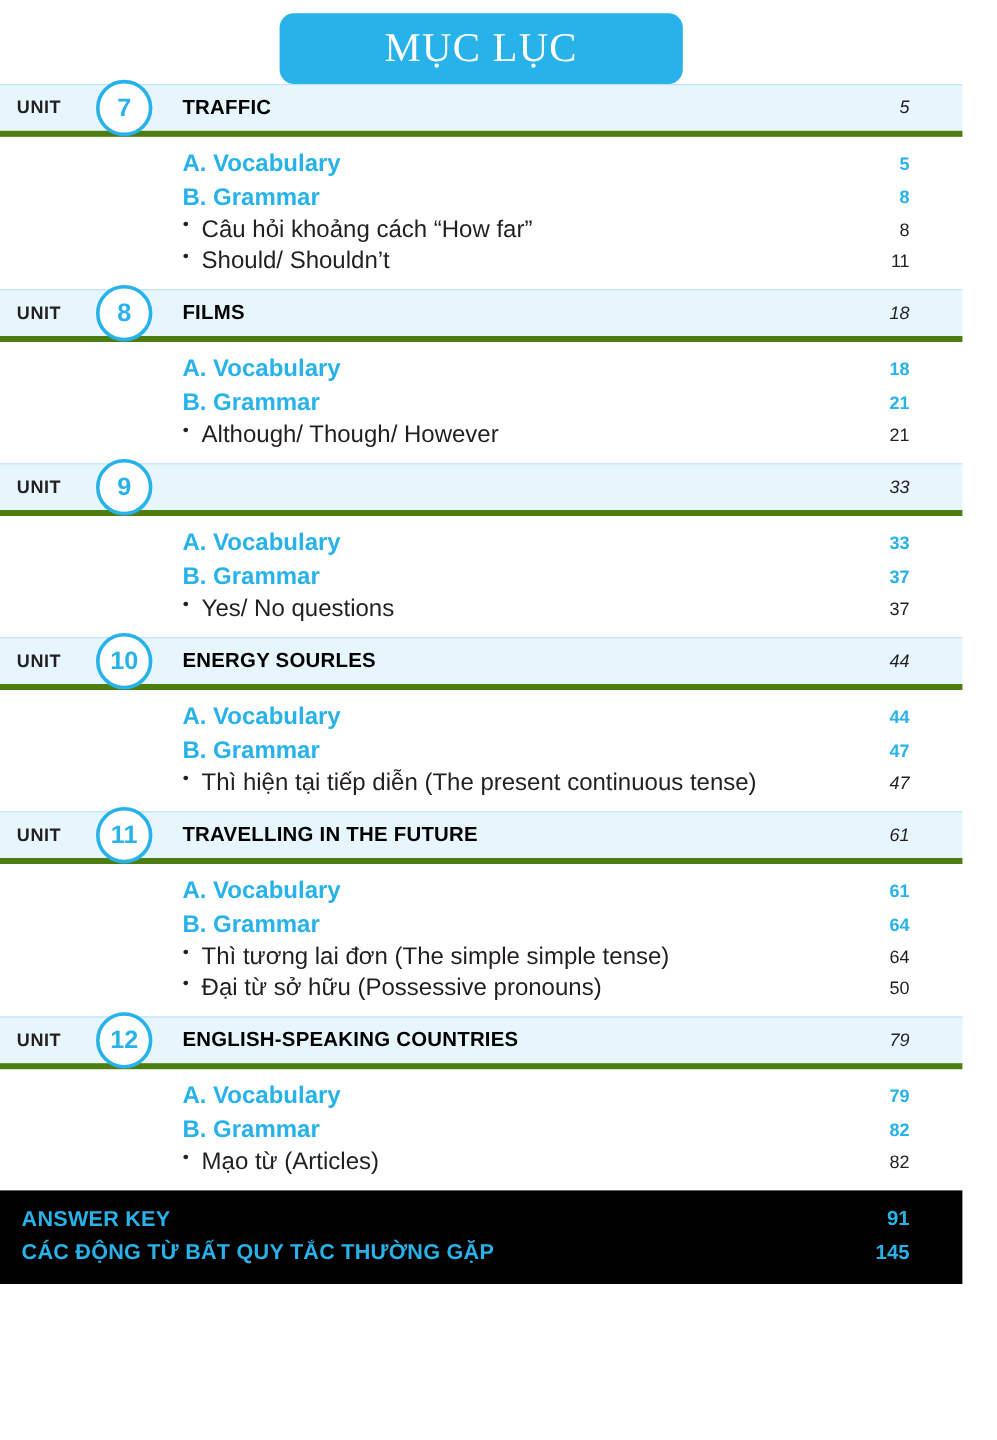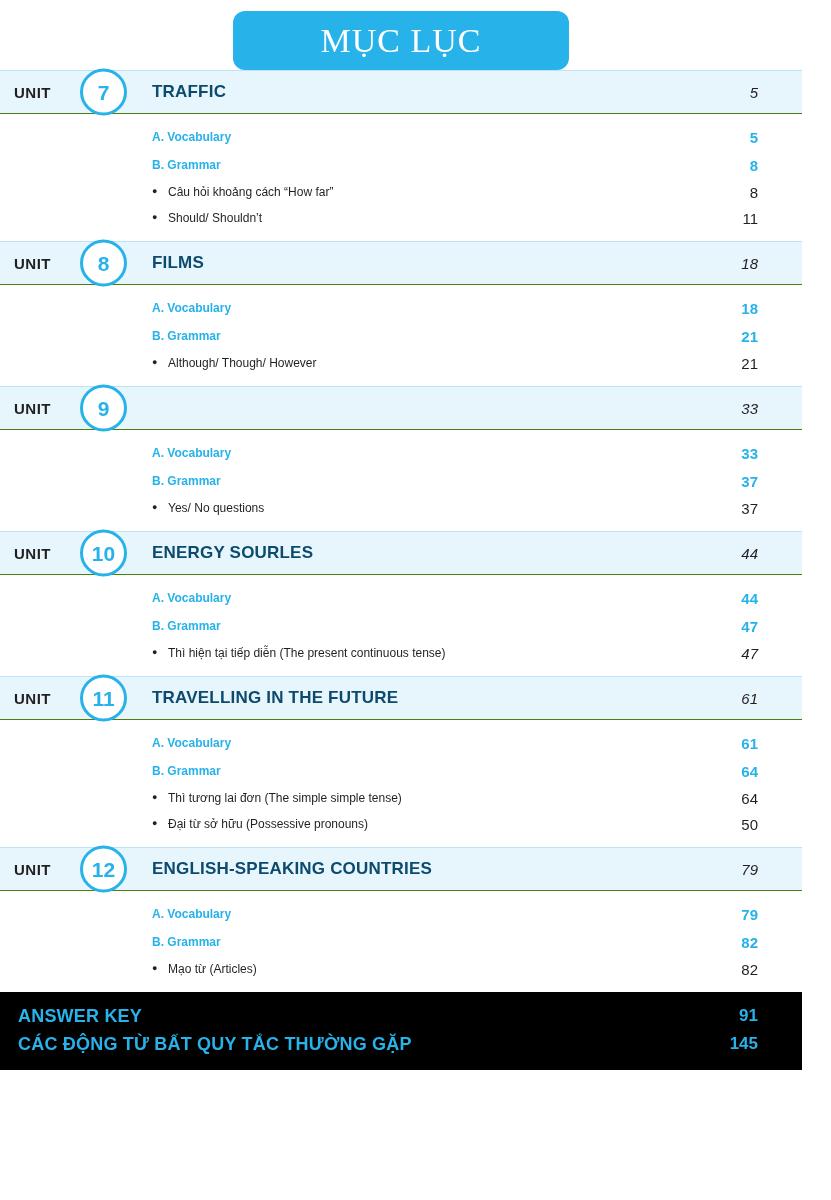--- a/index.html
+++ b/index.html
@@ -37,21 +37,21 @@
     font-family: "Liberation Serif", serif;
     font-weight: normal;
   }
 
   
   .unit-row {
     position: relative;
     height: 44px;
     background: #e7f5fd;
     border-top: 1px solid #bfe3f6;
-    border-bottom: 1px solid #4d7c0f;
+    border-bottom: 5px solid #4d7c0f;
     display: flex;
     align-items: center;
     padding-left: 46px;
   }
   .unit-label {
     position: absolute;
     left: 14px;
     top: 50%;
     transform: translateY(-50%);
     font-size: 15px;
@@ -76,21 +76,21 @@
     justify-content: center;
     font-size: 21px;
     font-weight: bold;
     z-index: 3;
   }
   .unit-title {
     position: absolute;
     left: 152px;
     top: 50%;
     transform: translateY(-50%);
-    color: #0c4a6e;
+    color: #000000;
     font-size: 17px;
     font-weight: bold;
     letter-spacing: 0.2px;
   }
   .unit-page {
     position: absolute;
     right: 44px;
     top: 50%;
     transform: translateY(-50%);
     font-size: 15px;
@@ -106,21 +106,21 @@
   .line {
     position: relative;
     height: 28px;
   }
   .line-sm { height: 26px; }
   .entry-label {
     position: absolute;
     left: 152px;
     top: 50%;
     transform: translateY(-50%);
-    font-size: 12px;
+    font-size: 20px;
   }
   .entry-page {
     position: absolute;
     right: 44px;
     top: 50%;
     transform: translateY(-50%);
     font-size: 15px;
     text-align: right;
   }
   .major .entry-label,

